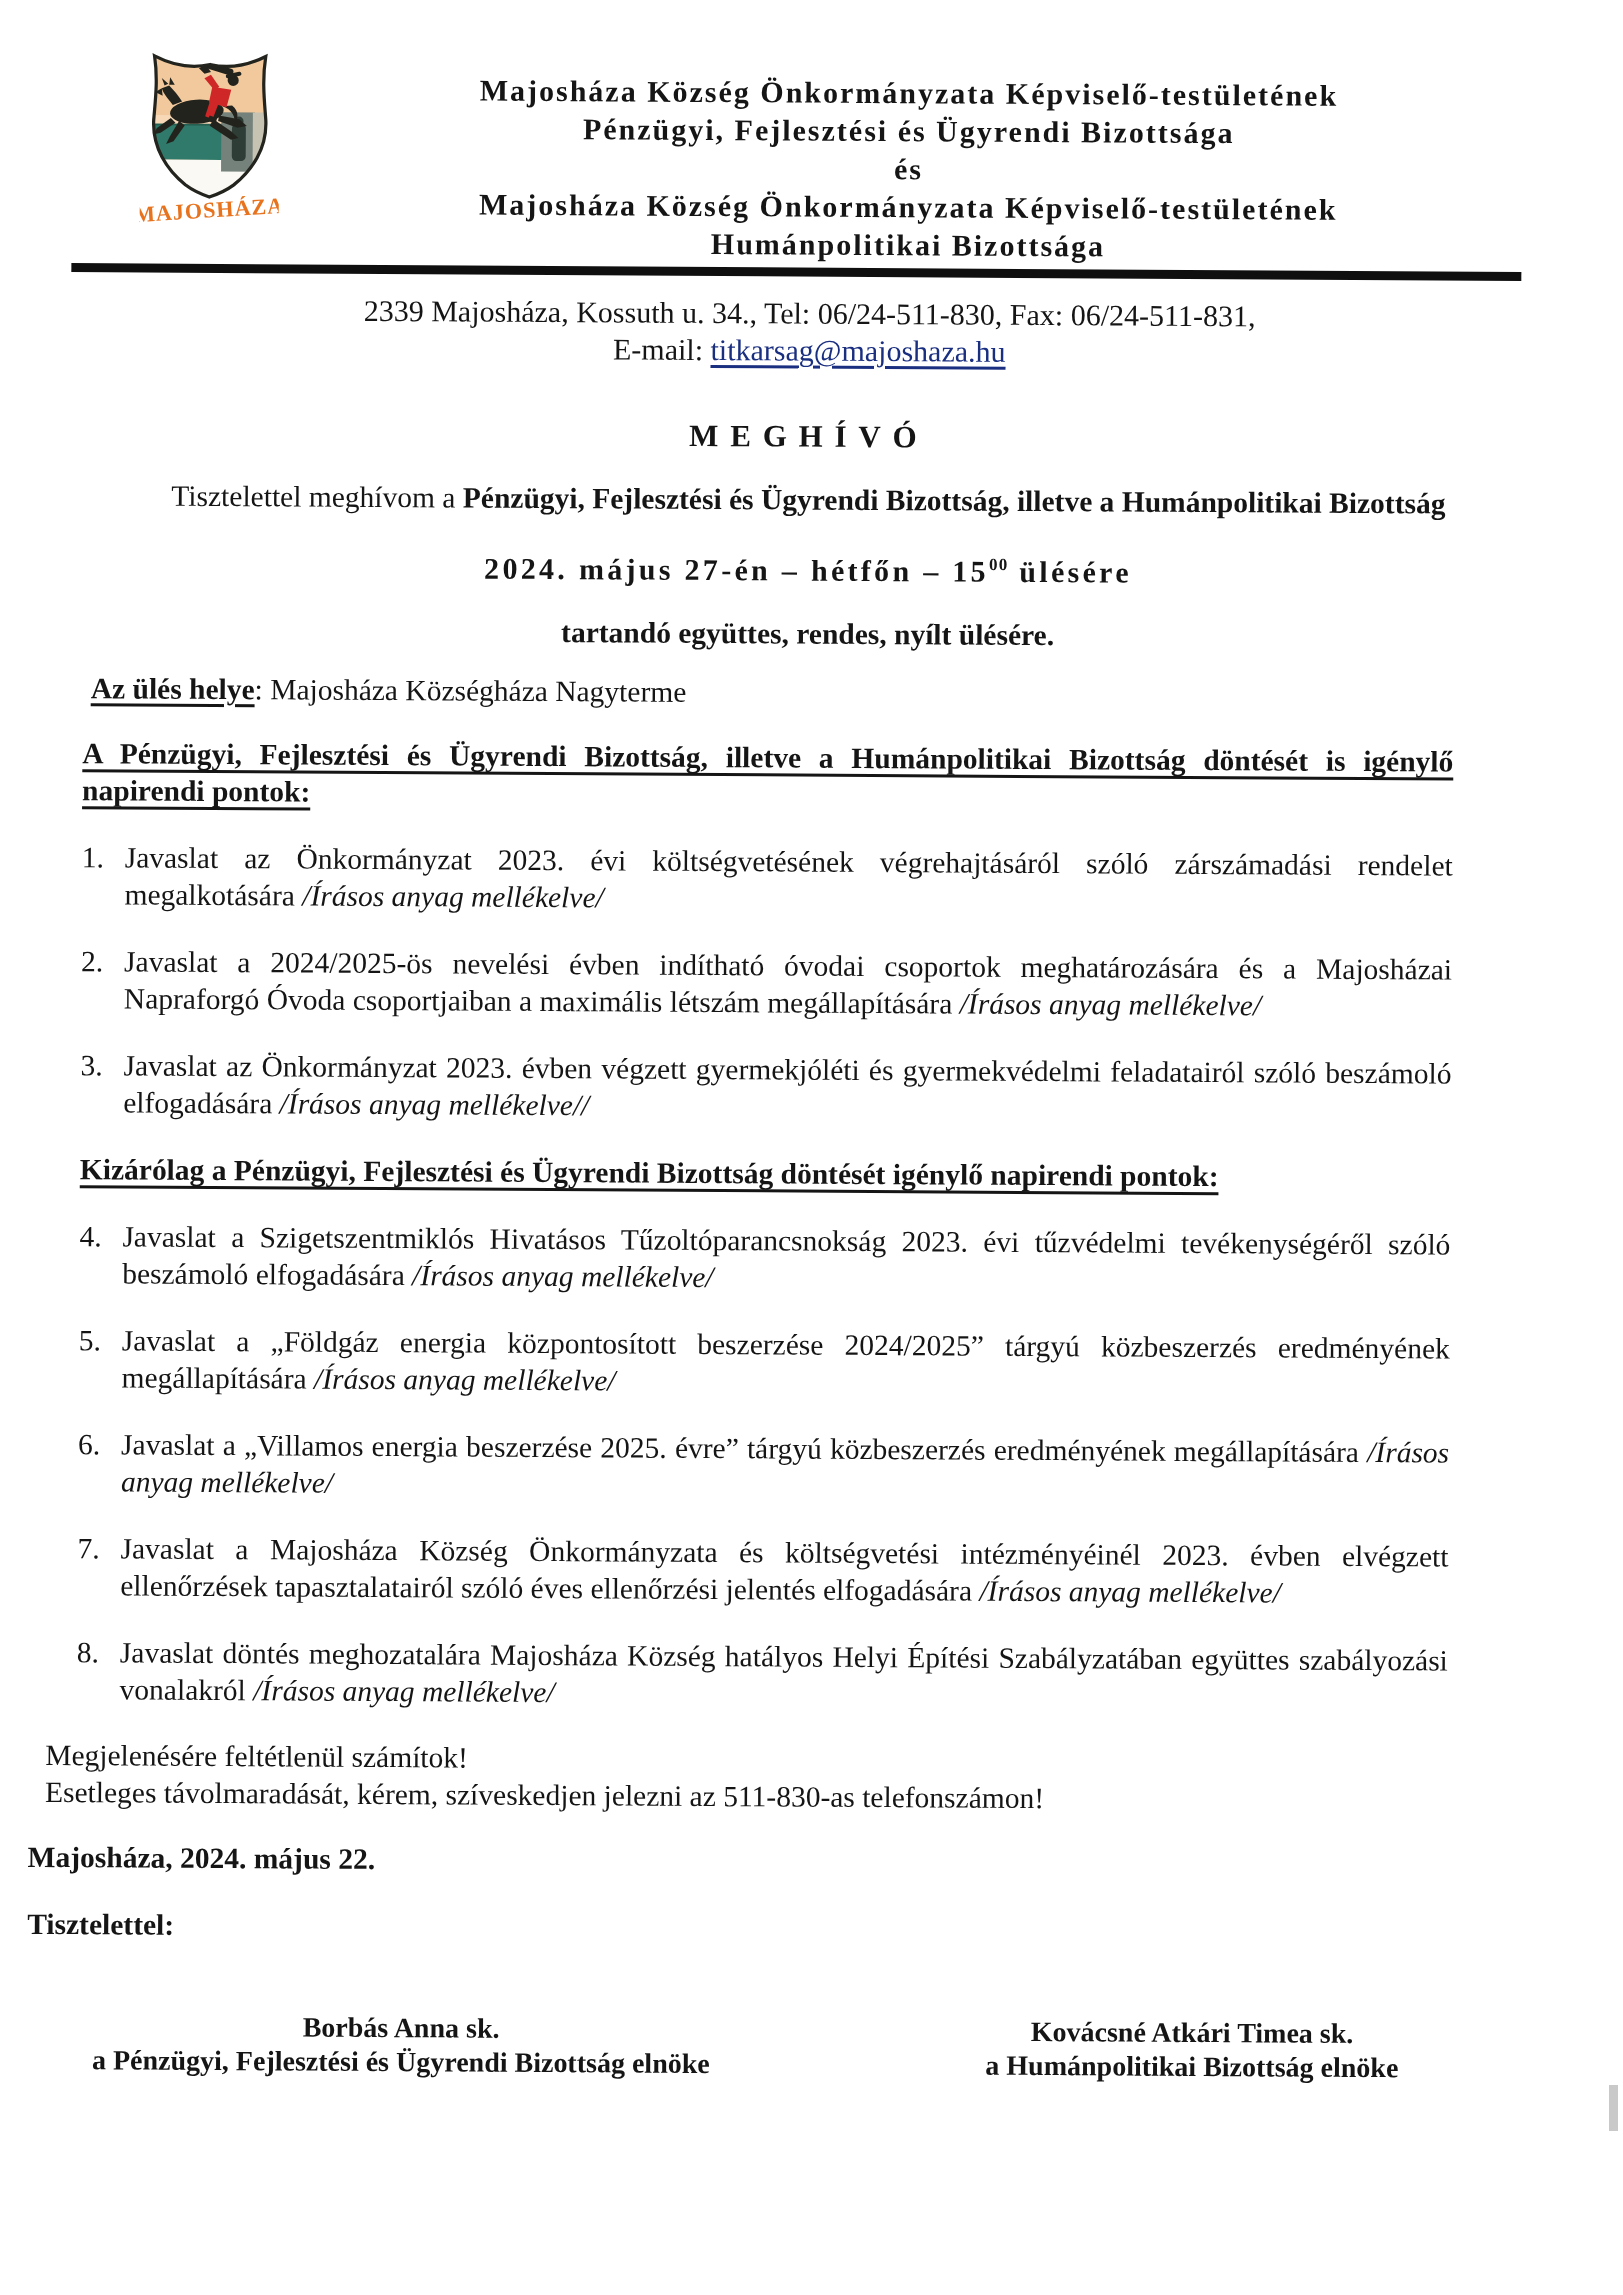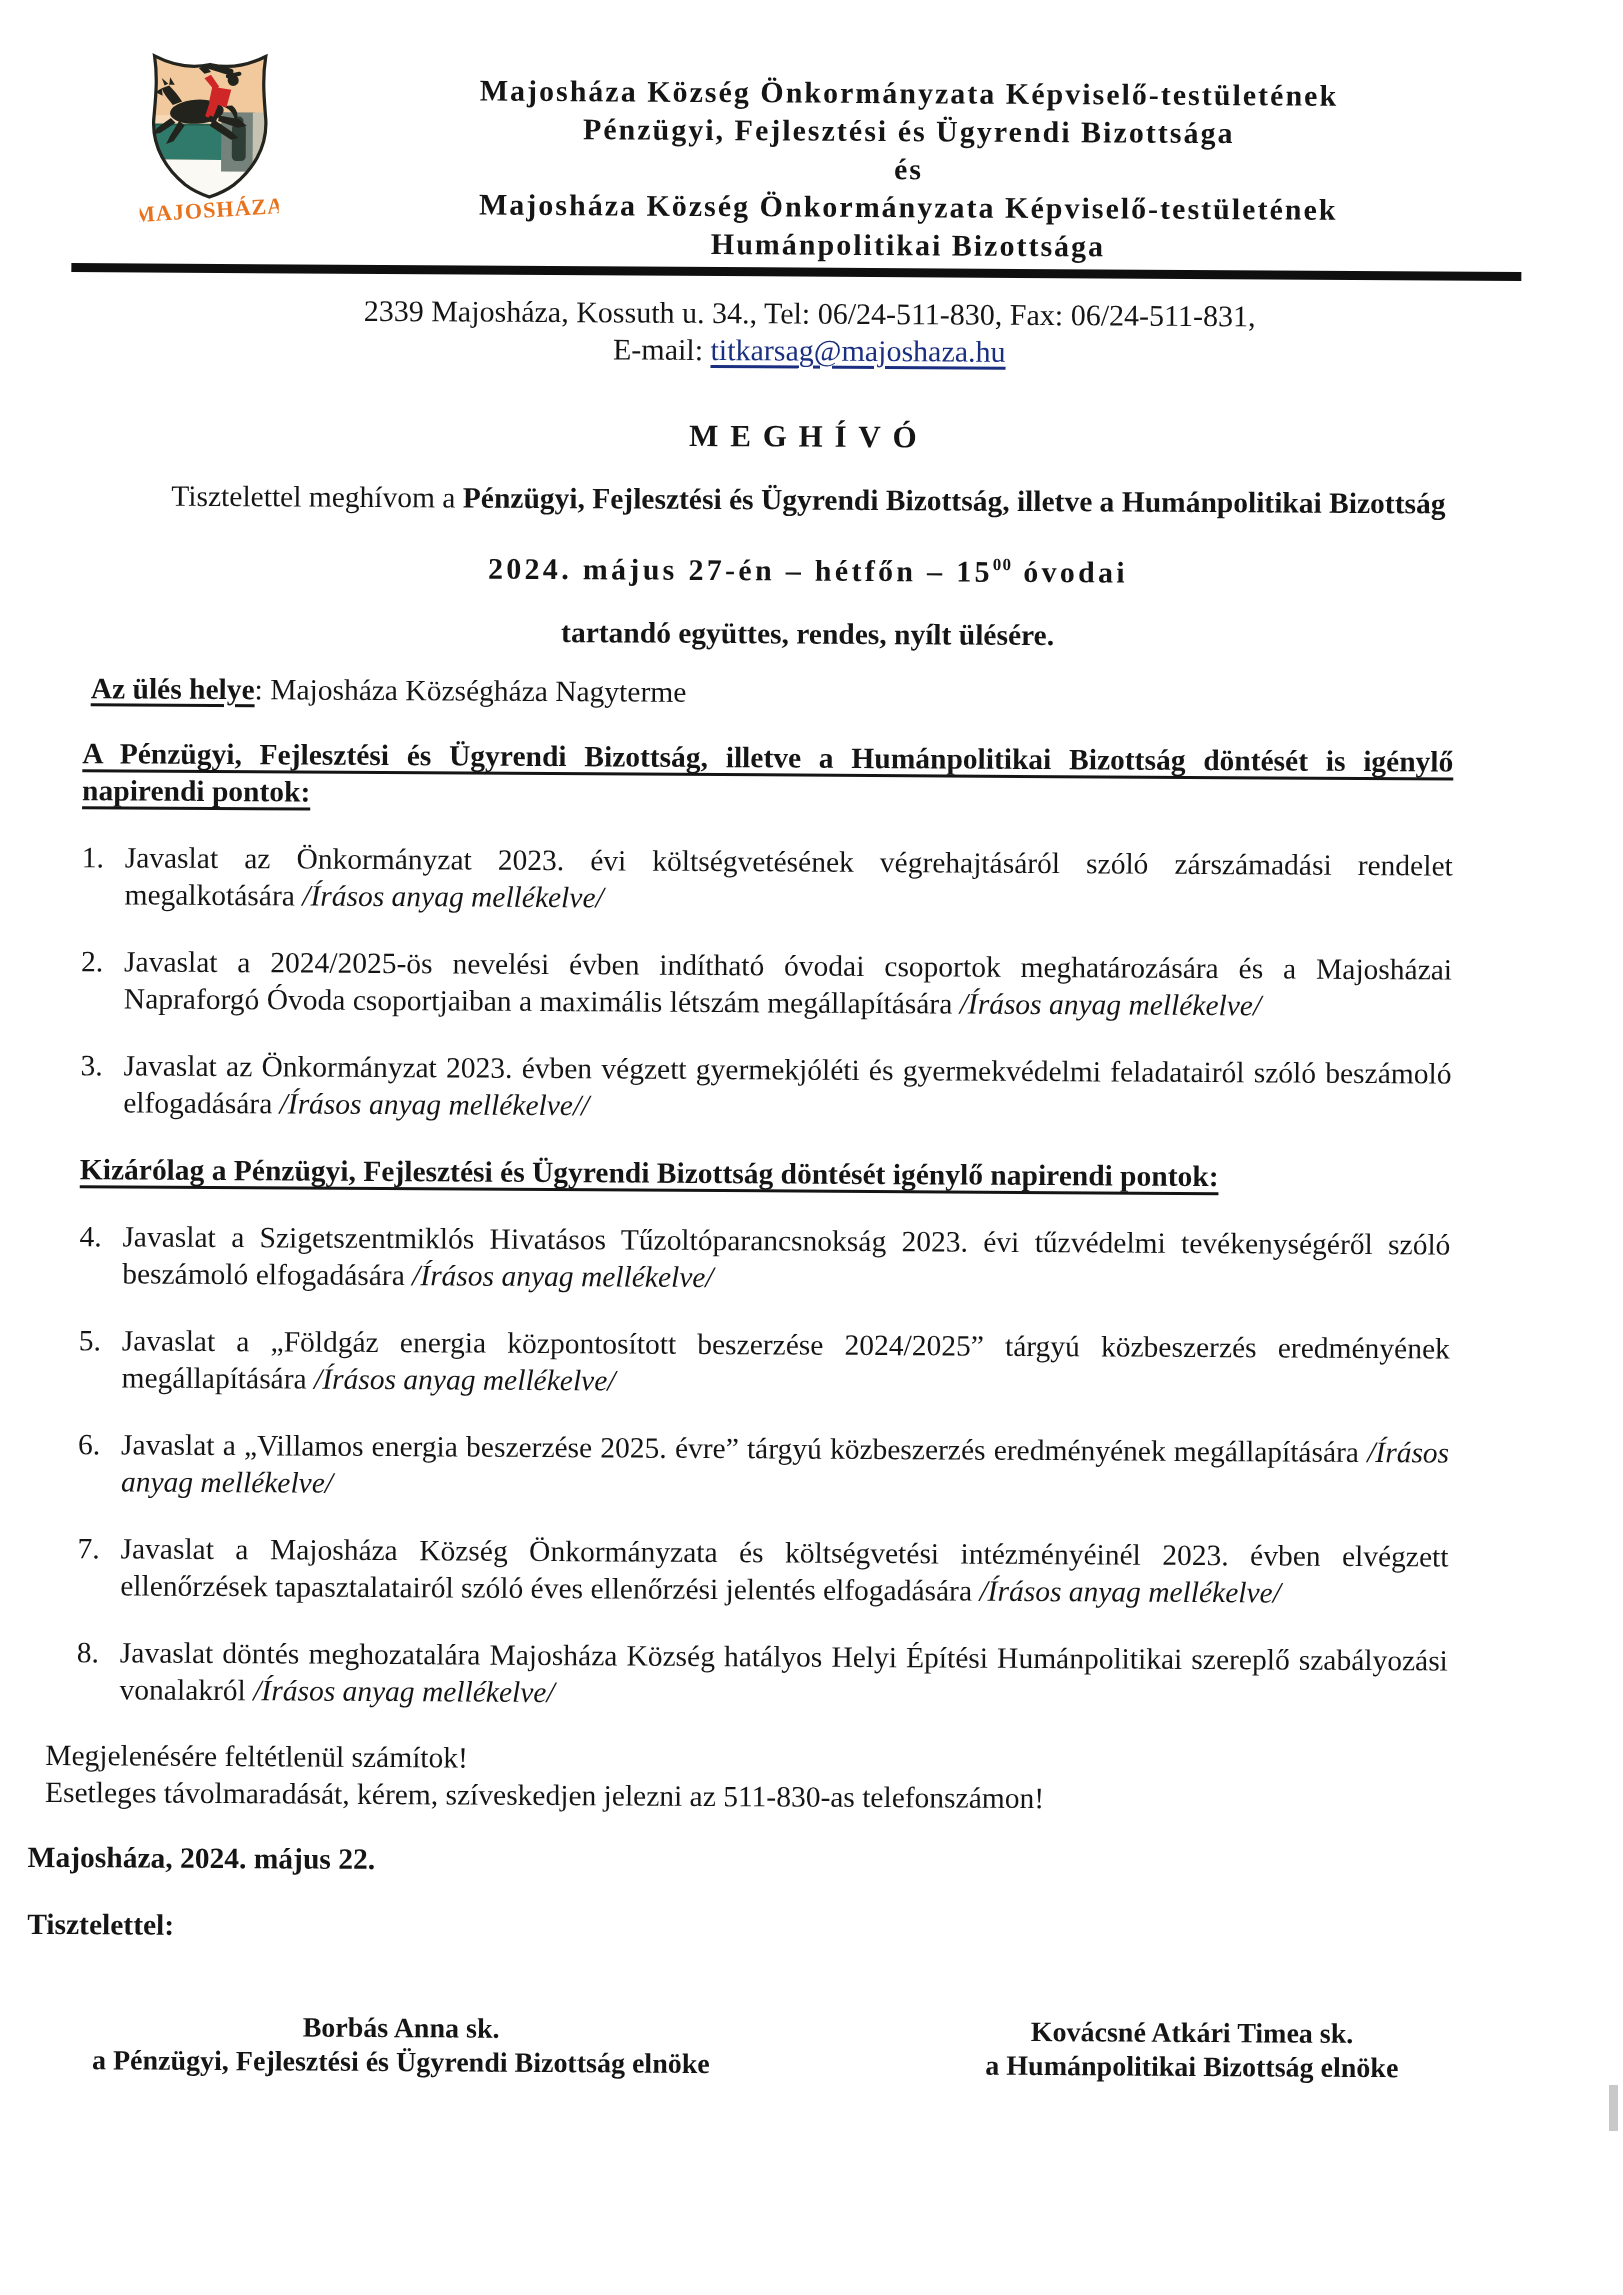--- a/index.html
+++ b/index.html
@@ -143,21 +143,21 @@
       <div>
         <span>E-mail:</span>
         <a class="email-link">titkarsag@majoshaza.hu</a>
       </div>
     </div>
 
     <h1 class="title">MEGHÍVÓ</h1>
 
     <p class="invite"><span>Tisztelettel meghívom a </span><b>Pénzügyi, Fejlesztési és Ügyrendi Bizottság, illetve a Humánpolitikai Bizottság</b></p>
 
-    <p class="when"><span>2024. május 27-én – hétfőn – 15</span><sup>00</sup><span> óvodai</span></p>
+    <p class="when"><span>2024. május 27-én – hétfőn – 15</span><sup>00</sup><span> ülésére</span></p>
 
     <p class="session">tartandó együttes, rendes, nyílt ülésére.</p>
 
     <p class="venue"><span class="venue-label">Az ülés helye</span><span>: Majosháza Községháza Nagyterme</span></p>
 
     <h2 class="sec">A Pénzügyi, Fejlesztési és Ügyrendi Bizottság, illetve a Humánpolitikai Bizottság döntését is igénylő napirendi pontok:</h2>
     <div class="agenda" id="agenda1">
         <div class="item">
           <span class="num">1.</span>
           <p class="itext"><span>Javaslat az Önkormányzat 2023. évi költségvetésének végrehajtásáról szóló zárszámadási rendelet megalkotására</span> <i class="attach">/Írásos anyag mellékelve/</i></p>
@@ -185,21 +185,21 @@
         <div class="item">
           <span class="num">6.</span>
           <p class="itext"><span>Javaslat a „Villamos energia beszerzése 2025. évre” tárgyú közbeszerzés eredményének megállapítására</span> <i class="attach">/Írásos anyag mellékelve/</i></p>
         </div>
         <div class="item">
           <span class="num">7.</span>
           <p class="itext"><span>Javaslat a Majosháza Község Önkormányzata és költségvetési intézményéinél 2023. évben elvégzett ellenőrzések tapasztalatairól szóló éves ellenőrzési jelentés elfogadására</span> <i class="attach">/Írásos anyag mellékelve/</i></p>
         </div>
         <div class="item">
           <span class="num">8.</span>
-          <p class="itext"><span>Javaslat döntés meghozatalára Majosháza Község hatályos Helyi Építési Humánpolitikai szereplő szabályozási vonalakról</span> <i class="attach">/Írásos anyag mellékelve/</i></p>
+          <p class="itext"><span>Javaslat döntés meghozatalára Majosháza Község hatályos Helyi Építési Szabályzatában együttes szabályozási vonalakról</span> <i class="attach">/Írásos anyag mellékelve/</i></p>
         </div>
       </div>
 
     <p class="note note-first">Megjelenésére feltétlenül számítok!</p>
     <p class="note">Esetleges távolmaradását, kérem, szíveskedjen jelezni az 511-830-as telefonszámon!</p>
 
     <p class="dateline">Majosháza, 2024. május 22.</p>
     <p class="salute">Tisztelettel:</p>
 
     <div class="sigs">

